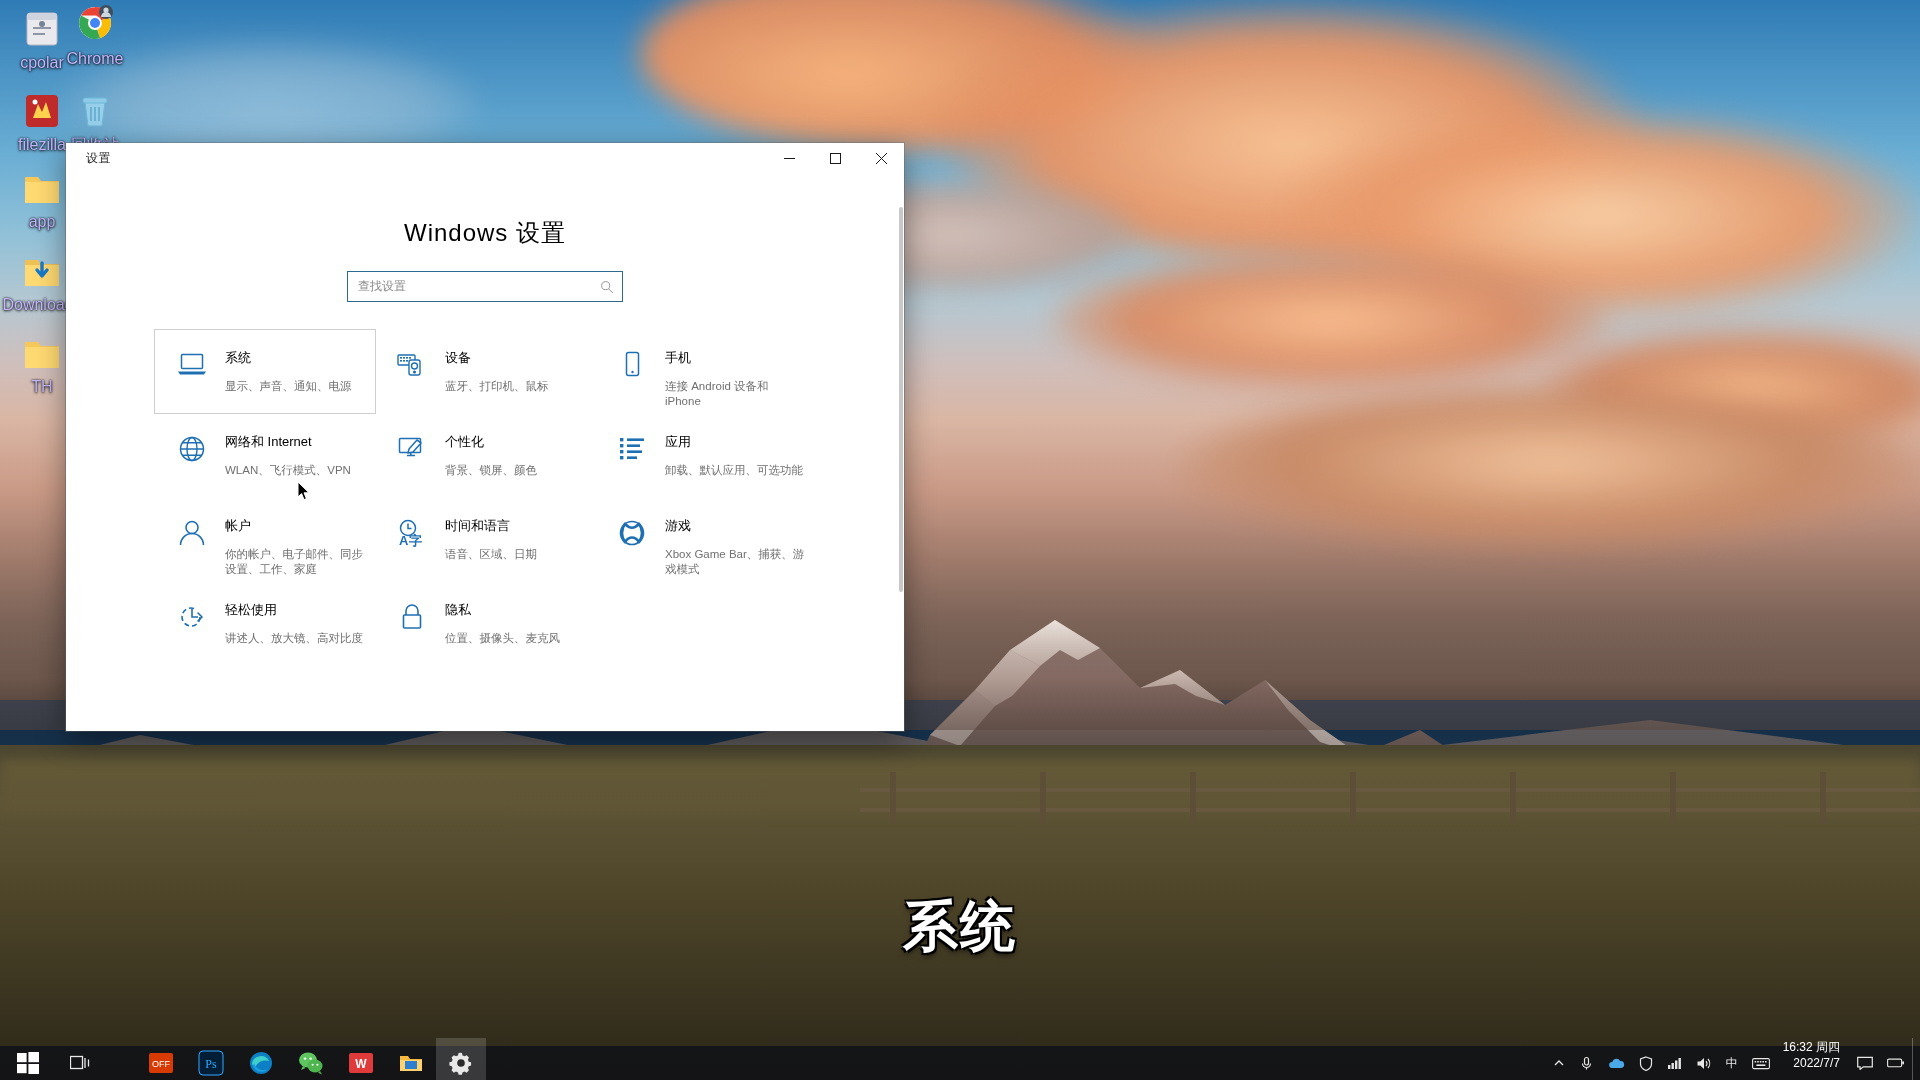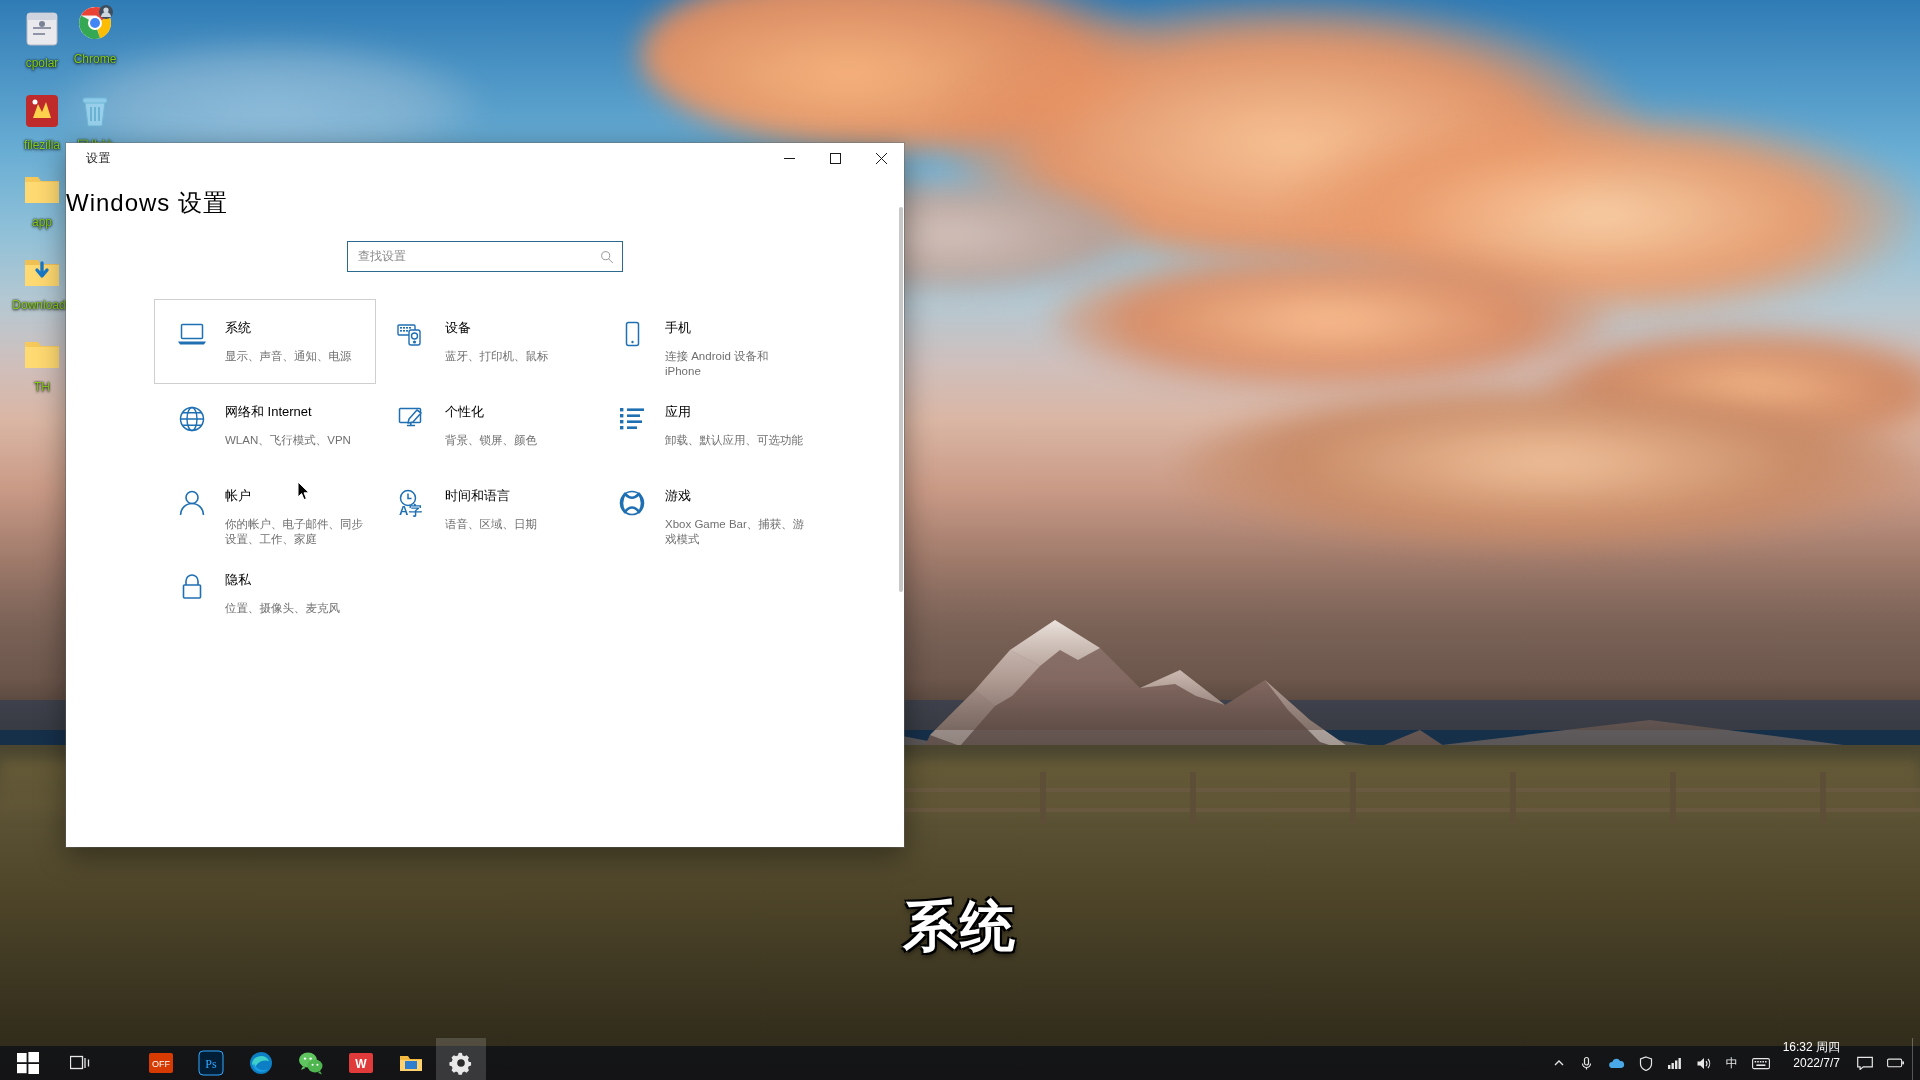--- a/index.html
+++ b/index.html
@@ -59,47 +59,47 @@
   .fence .post { position:absolute; top:-6px; width:6px; height:52px; background:#5d4e39; opacity:.9; }
 
   
   .desk-icon {
     position:absolute; width:84px; text-align:center; cursor:default;
   }
   .desk-icon .glyph {
     width:46px; height:46px; margin:0 auto 4px; position:relative;
   }
   .desk-icon .lbl {
-    color:#84cc16; font-size:12px; line-height:14px;
+    color:#c4b5fd; font-size:16px; line-height:14px;
     text-shadow:0 1px 3px rgba(0,0,0,.85), 0 0 2px rgba(0,0,0,.9);
     word-break:break-all;
   }
 
   
   #settings-window {
-    position:absolute; left:66px; top:143px; width:838px; height:704px;
+    position:absolute; left:66px; top:143px; width:838px; height:588px;
     background:#fff; box-shadow:0 8px 28px rgba(0,0,0,.42), 0 0 0 1px rgba(120,120,120,.45);
   }
   .titlebar {
     height:32px; display:flex; align-items:flex-start; position:relative;
     background:#fff;
   }
   .titlebar .ttl {
     font-size:12px; color:#1b1b1b; padding:7px 0 0 20px; letter-spacing:.5px;
   }
   .wincontrols { position:absolute; right:0; top:0; display:flex; }
   .wc {
     width:46px; height:30px; display:flex; align-items:center; justify-content:center;
     font-size:11px; color:#1b1b1b;
   }
 
   .settings-body { position:relative; height:564px; overflow:hidden; }
   .s-head {
-    text-align:left; font-size:24px; color:#000; font-weight:400;
-    margin-top:12px; letter-spacing:1px;
+    text-align:center; font-size:24px; color:#000; font-weight:400;
+    margin-top:42px; letter-spacing:1px;
   }
   .s-searchwrap { display:flex; justify-content:center; margin-top:22px; }
   .s-search {
     width:276px; height:31px; border:1px solid #2c6b8f;
     display:flex; align-items:center; padding:0 8px 0 10px; background:#fff;
     position:relative;
   }
   .s-search input {
     flex:1; border:0; outline:0; font-size:12px; color:#6b6b6b;
     font-family:Liberation Mono, monospace; background:transparent;
@@ -498,20 +498,33 @@
             <path d="M8 5 C13 10 17 10 22 5 M8 23 C12 17 18 17 22 23" fill="none" stroke="#1f6fb3" stroke-width="2.6" stroke-linecap="round"></path>
             <path d="M8 5 C4 10 4 18 8 23 M22 5 C26 10 26 18 22 23" fill="none" stroke="#1f6fb3" stroke-width="2.6" stroke-linecap="round"></path>
           </svg>
         </div>
         <div class="tx">
           <div class="t">游戏</div>
           <div class="s">Xbox Game Bar、捕获、游戏模式</div>
         </div>
       </div>
 
+      <div class="tile">
+        <div class="ic">
+          <svg width="30" height="28" viewBox="0 0 30 28">
+            <path d="M23 14 a9 9 0 1 1 -4.5 -7.8" fill="none" stroke="#1f6fb3" stroke-width="1.6" stroke-dasharray="5 3"></path>
+            <path d="M15 6 v8 h6" stroke="#1f6fb3" stroke-width="1.6" fill="none"></path>
+            <path d="M21 10 l4 4 -4 4" fill="none" stroke="#1f6fb3" stroke-width="1.6" stroke-linecap="round" stroke-linejoin="round"></path>
+          </svg>
+        </div>
+        <div class="tx">
+          <div class="t">轻松使用</div>
+          <div class="s">讲述人、放大镜、高对比度</div>
+        </div>
+      </div>
 
 
       <div class="tile">
         <div class="ic">
           <svg width="30" height="28" viewBox="0 0 30 28">
             <path d="M9 12 V8 a6 6 0 0 1 12 0 v4" fill="none" stroke="#1f6fb3" stroke-width="1.6"></path>
             <rect x="6.5" y="12" width="17" height="13" rx="1" fill="none" stroke="#1f6fb3" stroke-width="1.6"></rect>
           </svg>
         </div>
         <div class="tx">

